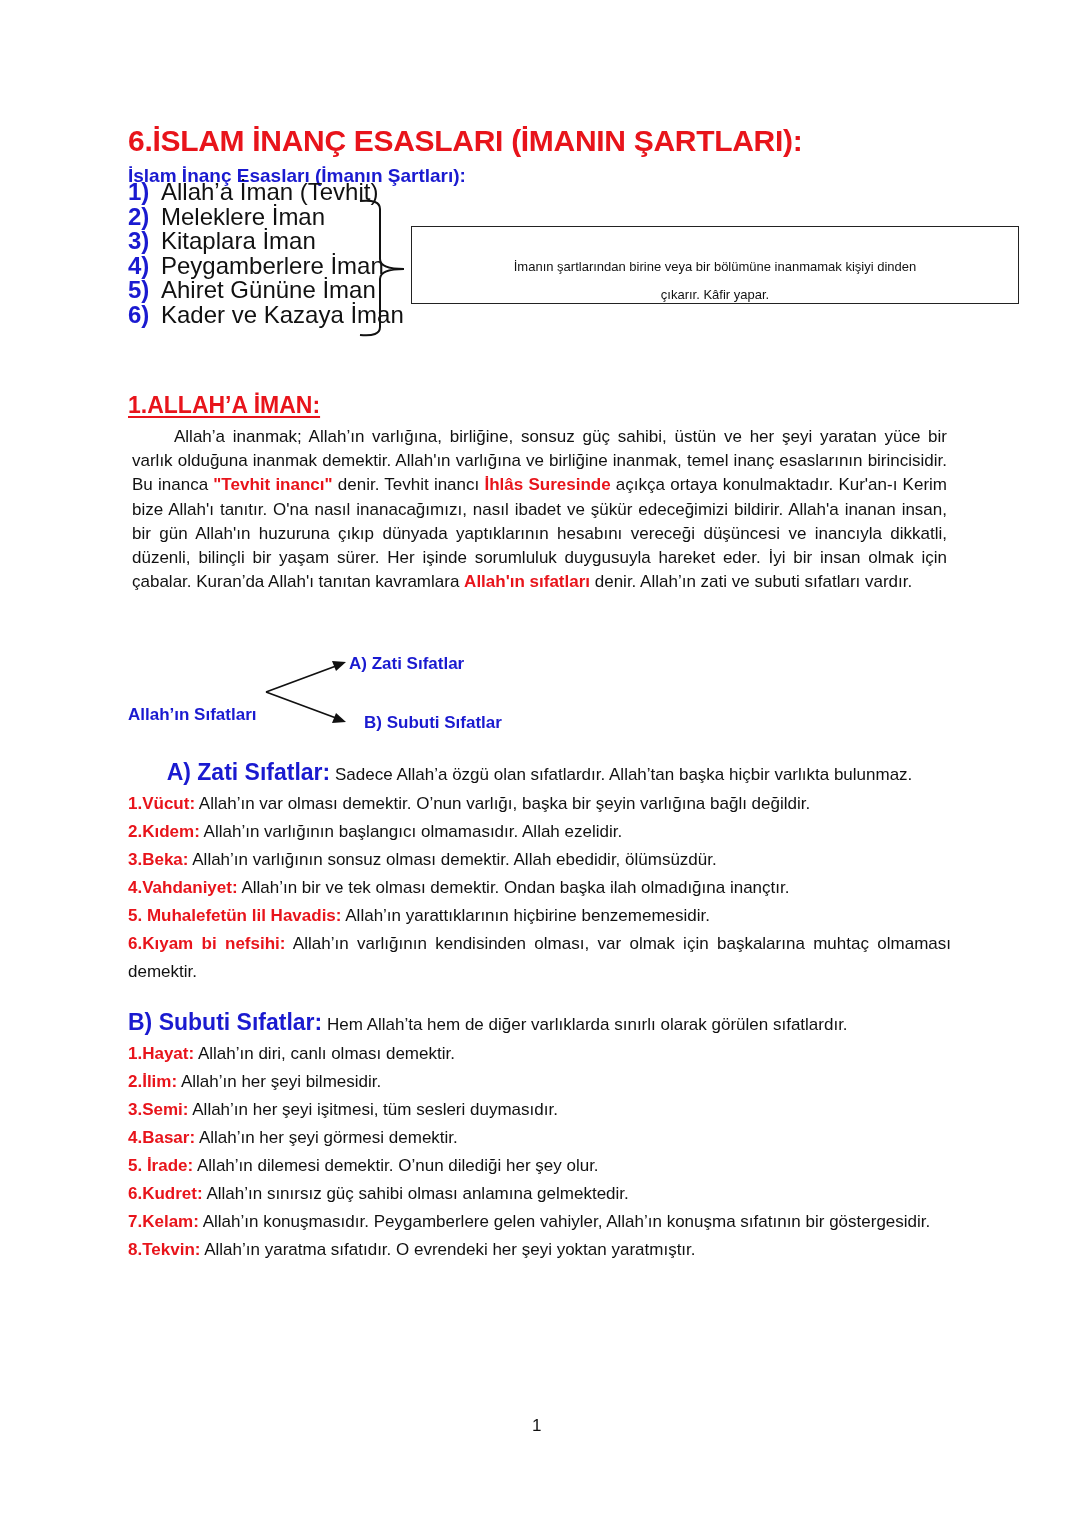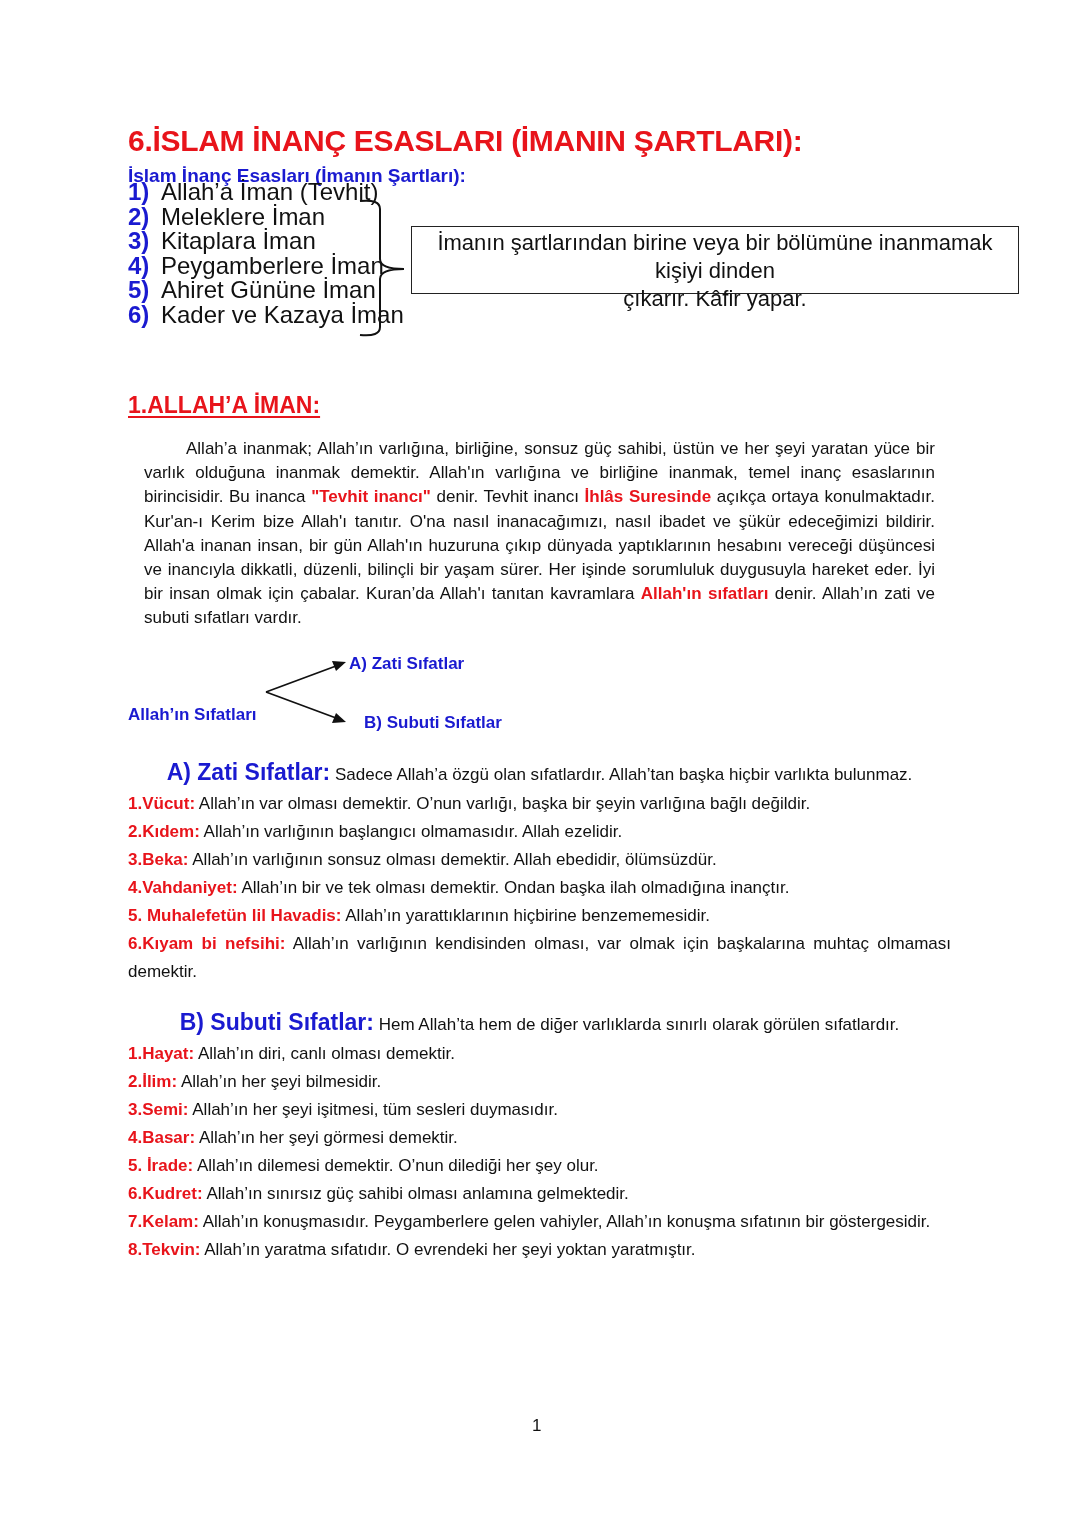--- a/index.html
+++ b/index.html
@@ -7,25 +7,25 @@
          font-family: "Liberation Sans", sans-serif; color: #111; }
   .red { color: #e8141b; }
   .b { font-weight: bold; }
   .abs { position: absolute; }
   #main-title { left: 128px; top: 124px; font-size: 30px; font-weight: bold; color: #e8141b; letter-spacing: -0.3px; white-space: nowrap; }
   #sub-title { left: 128px; top: 165px; font-size: 19px; font-weight: bold; color: #1a1ad0; white-space: nowrap; }
   .plist { left: 128px; top: 180px; margin: 0; padding: 0; list-style: none; font-size: 24px; }
   .plist li { height: 24.5px; line-height: 24px; white-space: nowrap; }
   .plist .num { display: inline-block; width: 33px; color: #1a1ad0; font-weight: bold; }
   #brace { left: 358px; top: 197px; }
-  #note-box { left: 411px; top: 226px; width: 608px; height: 68px; border: 1.5px solid #222; box-sizing: border-box;
-              font-size: 22px; text-align: center; line-height: 28px; padding-top: 2px; }
+  #note-box { left: 411px; top: 226px; width: 608px; height: 78px; border: 1.5px solid #222; box-sizing: border-box;
+              font-size: 13px; text-align: center; line-height: 28px; padding-top: 26px; }
   #sec1-title { left: 128px; top: 392px; font-size: 23px; font-weight: bold; color: #e8141b; text-decoration: underline; text-decoration-thickness: 2px; text-underline-offset: 3px; }
   #sec1-body { left: 128px; top: 421px; width: 823px; font-size: 17px; line-height: 24.2px; text-align: justify; }
-  #sec1-body p { margin: 16px; text-indent: 42px; }
+  #sec1-body p { margin: 4px; text-indent: 42px; }
   #diagram { left: 128px; top: 650px; width: 420px; height: 90px; }
   .diag-label { position: absolute; font-size: 17px; font-weight: bold; color: #1a1ad0; white-space: nowrap; }
   .sec-head { left: 128px; width: 823px; font-size: 17px; white-space: nowrap; }
   .sec-head .h { font-size: 23px; font-weight: bold; color: #1a1ad0; }
   .items { left: 128px; width: 823px; font-size: 17px; line-height: 28px; text-align: justify; }
   .items .it { margin: 0; }
   .items .lbl { color: #e8141b; font-weight: bold; }
   #page-num { left: 532px; top: 1416px; font-size: 17px; }
 </style>
 </head>
@@ -74,21 +74,21 @@
 </div>
 <div class="items abs" style="top:790px;">
   <p class="it"><span class="lbl">1.Vücut:</span><span> Allah’ın var olması demektir. O’nun varlığı, başka bir şeyin varlığına bağlı değildir.</span></p>
   <p class="it"><span class="lbl">2.Kıdem:</span><span> Allah’ın varlığının başlangıcı olmamasıdır. Allah ezelidir.</span></p>
   <p class="it"><span class="lbl">3.Beka:</span><span> Allah’ın varlığının sonsuz olması demektir. Allah ebedidir, ölümsüzdür.</span></p>
   <p class="it"><span class="lbl">4.Vahdaniyet:</span><span> Allah’ın bir ve tek olması demektir. Ondan başka ilah olmadığına inançtır.</span></p>
   <p class="it"><span class="lbl">5. Muhalefetün lil Havadis:</span><span> Allah’ın yarattıklarının hiçbirine benzememesidir.</span></p>
   <p class="it"><span class="lbl">6.Kıyam bi nefsihi:</span><span> Allah’ın varlığının kendisinden olması, var olmak için başkalarına muhtaç olmaması demektir.</span></p>
 </div>
 
-<div class="sec-head abs" style="top:1009px;text-align:center;">
+<div class="sec-head abs" style="top:1009px;">
   <span class="h">B) Subuti Sıfatlar:</span><span> Hem Allah’ta hem de diğer varlıklarda sınırlı olarak görülen sıfatlardır.</span>
 </div>
 <div class="items abs" style="top:1040px;">
   <p class="it"><span class="lbl">1.Hayat:</span><span> Allah’ın diri, canlı olması demektir.</span></p>
   <p class="it"><span class="lbl">2.İlim:</span><span> Allah’ın her şeyi bilmesidir.</span></p>
   <p class="it"><span class="lbl">3.Semi:</span><span> Allah’ın her şeyi işitmesi, tüm sesleri duymasıdır.</span></p>
   <p class="it"><span class="lbl">4.Basar:</span><span> Allah’ın her şeyi görmesi demektir.</span></p>
   <p class="it"><span class="lbl">5. İrade:</span><span> Allah’ın dilemesi demektir. O’nun dilediği her şey olur.</span></p>
   <p class="it"><span class="lbl">6.Kudret:</span><span> Allah’ın sınırsız güç sahibi olması anlamına gelmektedir.</span></p>
   <p class="it"><span class="lbl">7.Kelam:</span><span> Allah’ın konuşmasıdır. Peygamberlere gelen vahiyler, Allah’ın konuşma sıfatının bir göstergesidir.</span></p>

